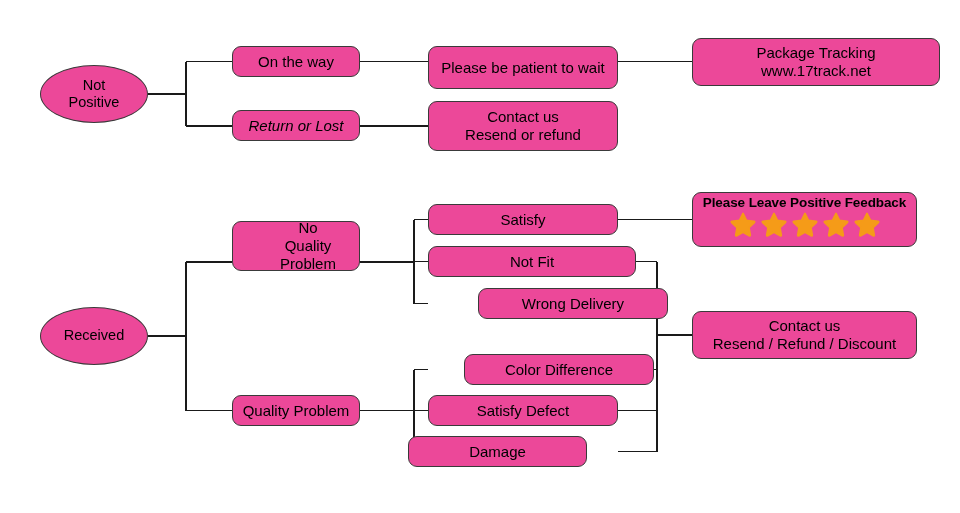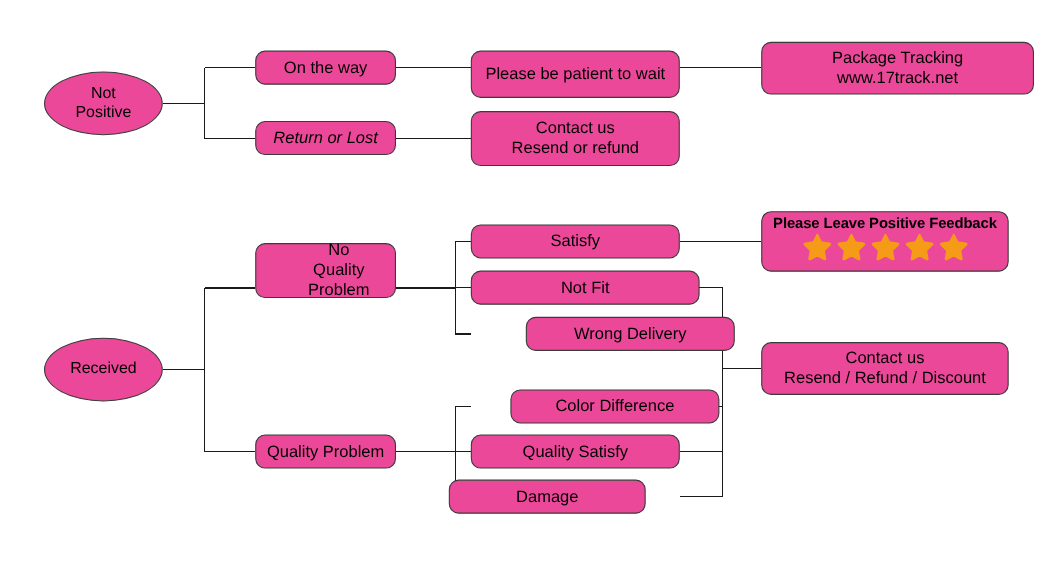--- a/index.html
+++ b/index.html
@@ -176,21 +176,21 @@
 
   <div class="node rbox" id="n-wrong-del">
     <span class="lines">Wrong Delivery</span>
   </div>
 
   <div class="node rbox" id="n-color-diff">
     <span class="lines">Color Difference</span>
   </div>
 
   <div class="node rbox" id="n-qual-defect">
-    <span class="lines">Quality Satisfy</span>
+    <span class="lines">Satisfy Defect</span>
   </div>
 
   <div class="node rbox" id="n-damage">
     <span class="lines">Damage</span>
   </div>
 
   <div class="node rbox" id="n-tracking">
     <span class="lines">Package Tracking
 www.17track.net</span>
   </div>

